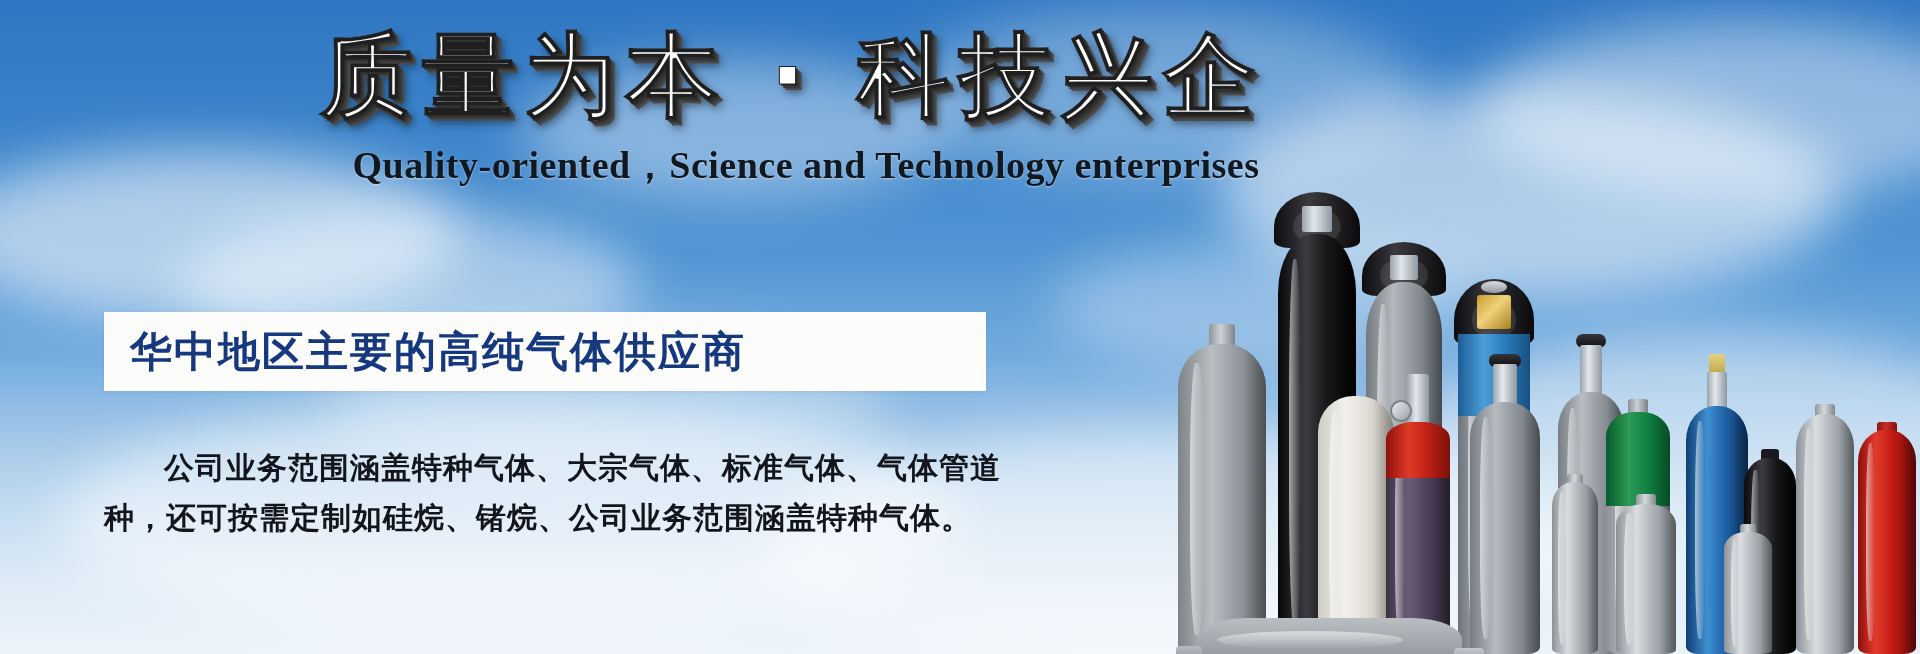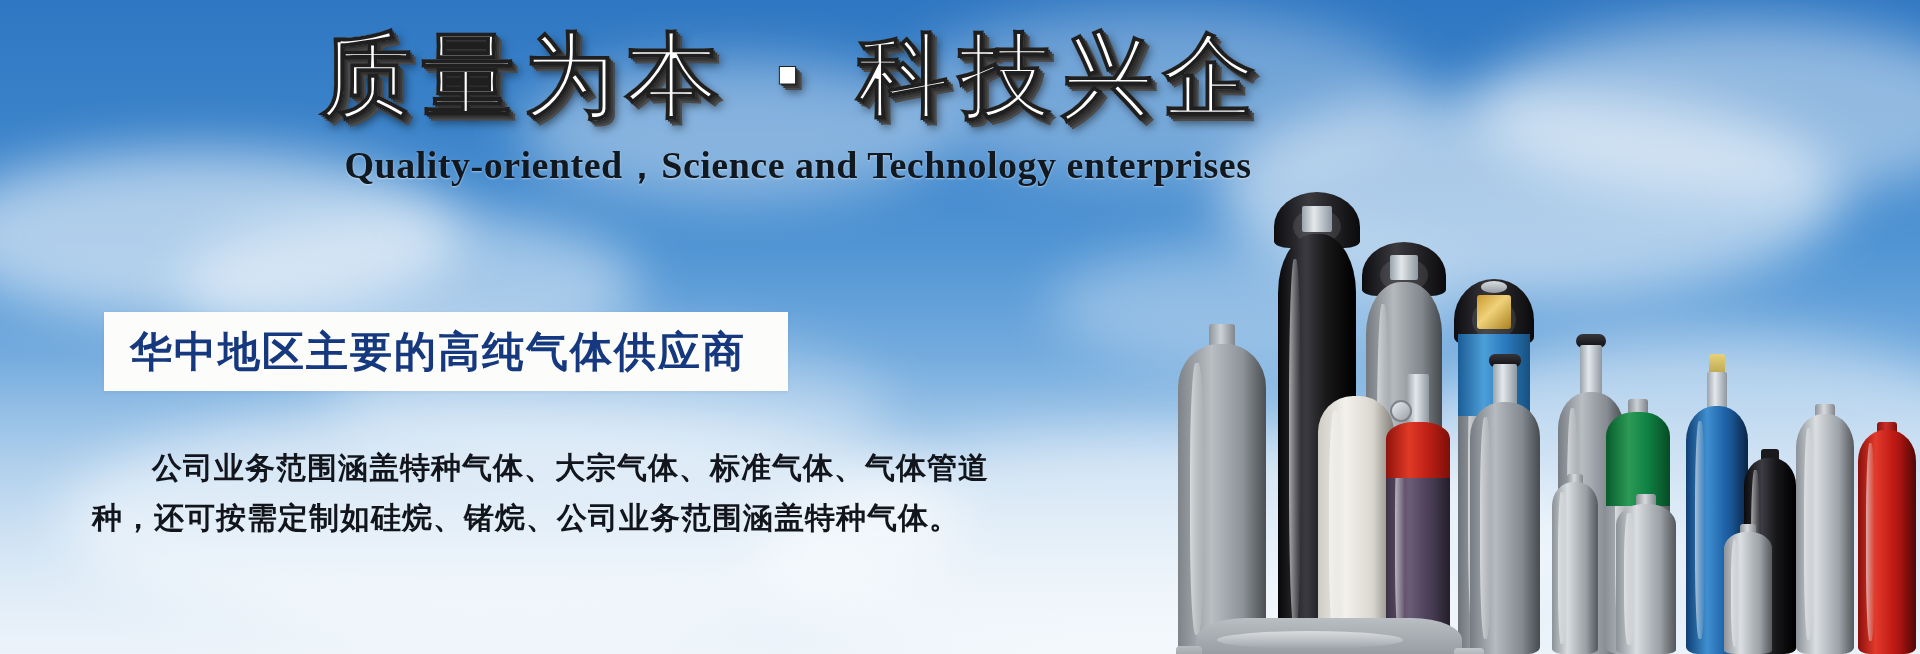--- a/index.html
+++ b/index.html
@@ -51,50 +51,50 @@
     white-space:nowrap;
     text-shadow:
        2px 2px 0 #2d2d2d,
        4px 4px 0 #3a3a3a,
        6px 6px 0 #4a4a4a,
        7px 8px 10px rgba(0,0,0,.55);
     -webkit-text-stroke:1px #1f1f1f;
   }
 
   #subhead {
-    position:absolute; left:308px; top:140px; width:980px;
+    position:absolute; left:316px; top:140px; width:980px;
     text-align:center;
     font-family:"Liberation Serif", serif;
     font-size:38px; font-weight:700;
     color:#111820;
     letter-spacing:.5px;
     white-space:nowrap;
     text-shadow:0 1px 2px rgba(255,255,255,.45);
   }
 
   
   #tagline-box {
     position:absolute; left:104px; top:312px;
-    width:684px; height:79px;
+    width:882px; height:79px;
     background:#fcfcfa;
     display:flex; align-items:center;
     box-shadow:0 1px 4px rgba(0,0,0,.06);
   }
   #tagline-text {
     font-family:"DejaVu Sans", sans-serif;
     font-size:42px; font-weight:700;
     color:#15387f;
     letter-spacing:2px;
     padding-left:26px;
     white-space:nowrap;
   }
 
   
   #body-copy {
-    position:absolute; left:92px; top:443px;
+    position:absolute; left:104px; top:443px;
     width:960px;
     font-family:"DejaVu Serif", serif;
     font-size:30px; font-weight:700;
     line-height:50px;
     color:#12161c;
     letter-spacing:1px;
     white-space:nowrap;
   }
   #body-copy .ln { display:block; }
   #body-copy .ln.first { text-indent:60px; }

